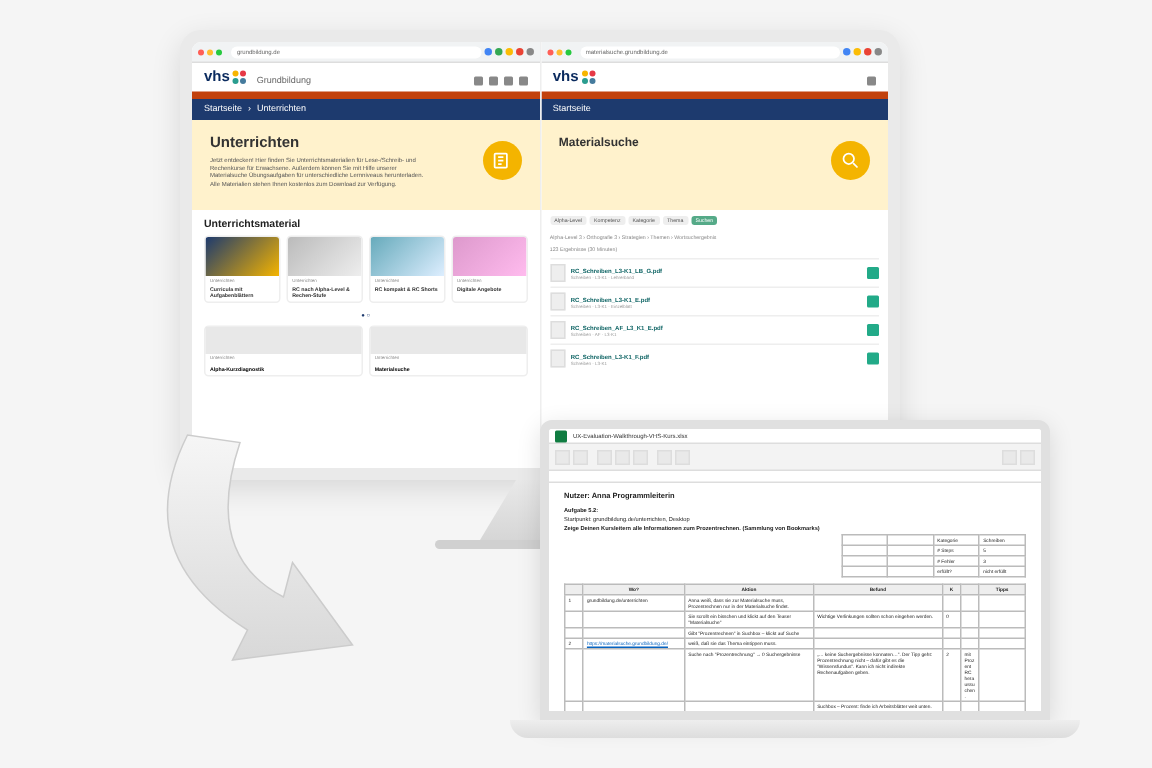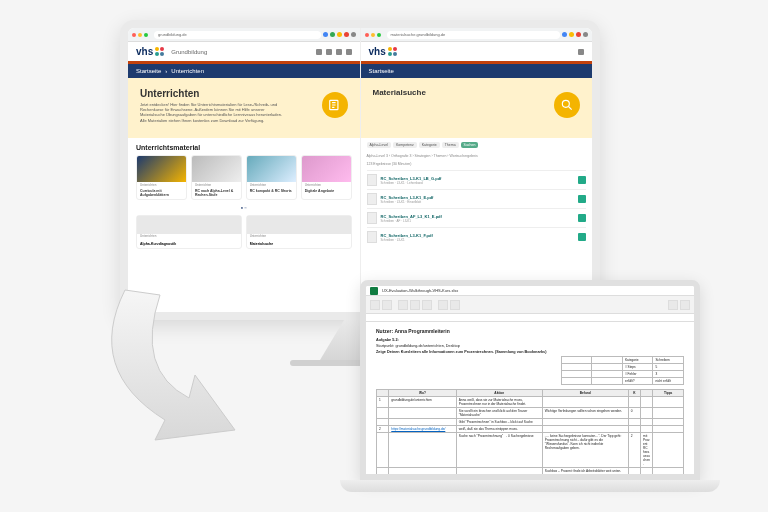--- a/index.html
+++ b/index.html
@@ -114,23 +114,23 @@
   .ext-icons span { width:5px; height:5px; border-radius:50%; }
 
   
   .split { display: flex; height: calc(100% - 0px); }
   .pane { flex: 1; display: flex; flex-direction: column; border-right: 1px solid #eee; overflow: hidden; }
   .pane:last-child { border-right: none; }
 
   
   .vhs-head {
     display: flex;
-    align-items: center;
+    align-items: flex-end;
     padding: 4px 8px;
-    border-bottom: 3px solid #c2410c;
+    border-bottom: 5px solid #c2410c;
     gap: 6px;
   }
   .vhs-logo {
     font-weight: bold;
     font-size: 10px;
     color: #0a2a5e;
     display: flex;
     align-items: center;
     gap: 2px;
   }

